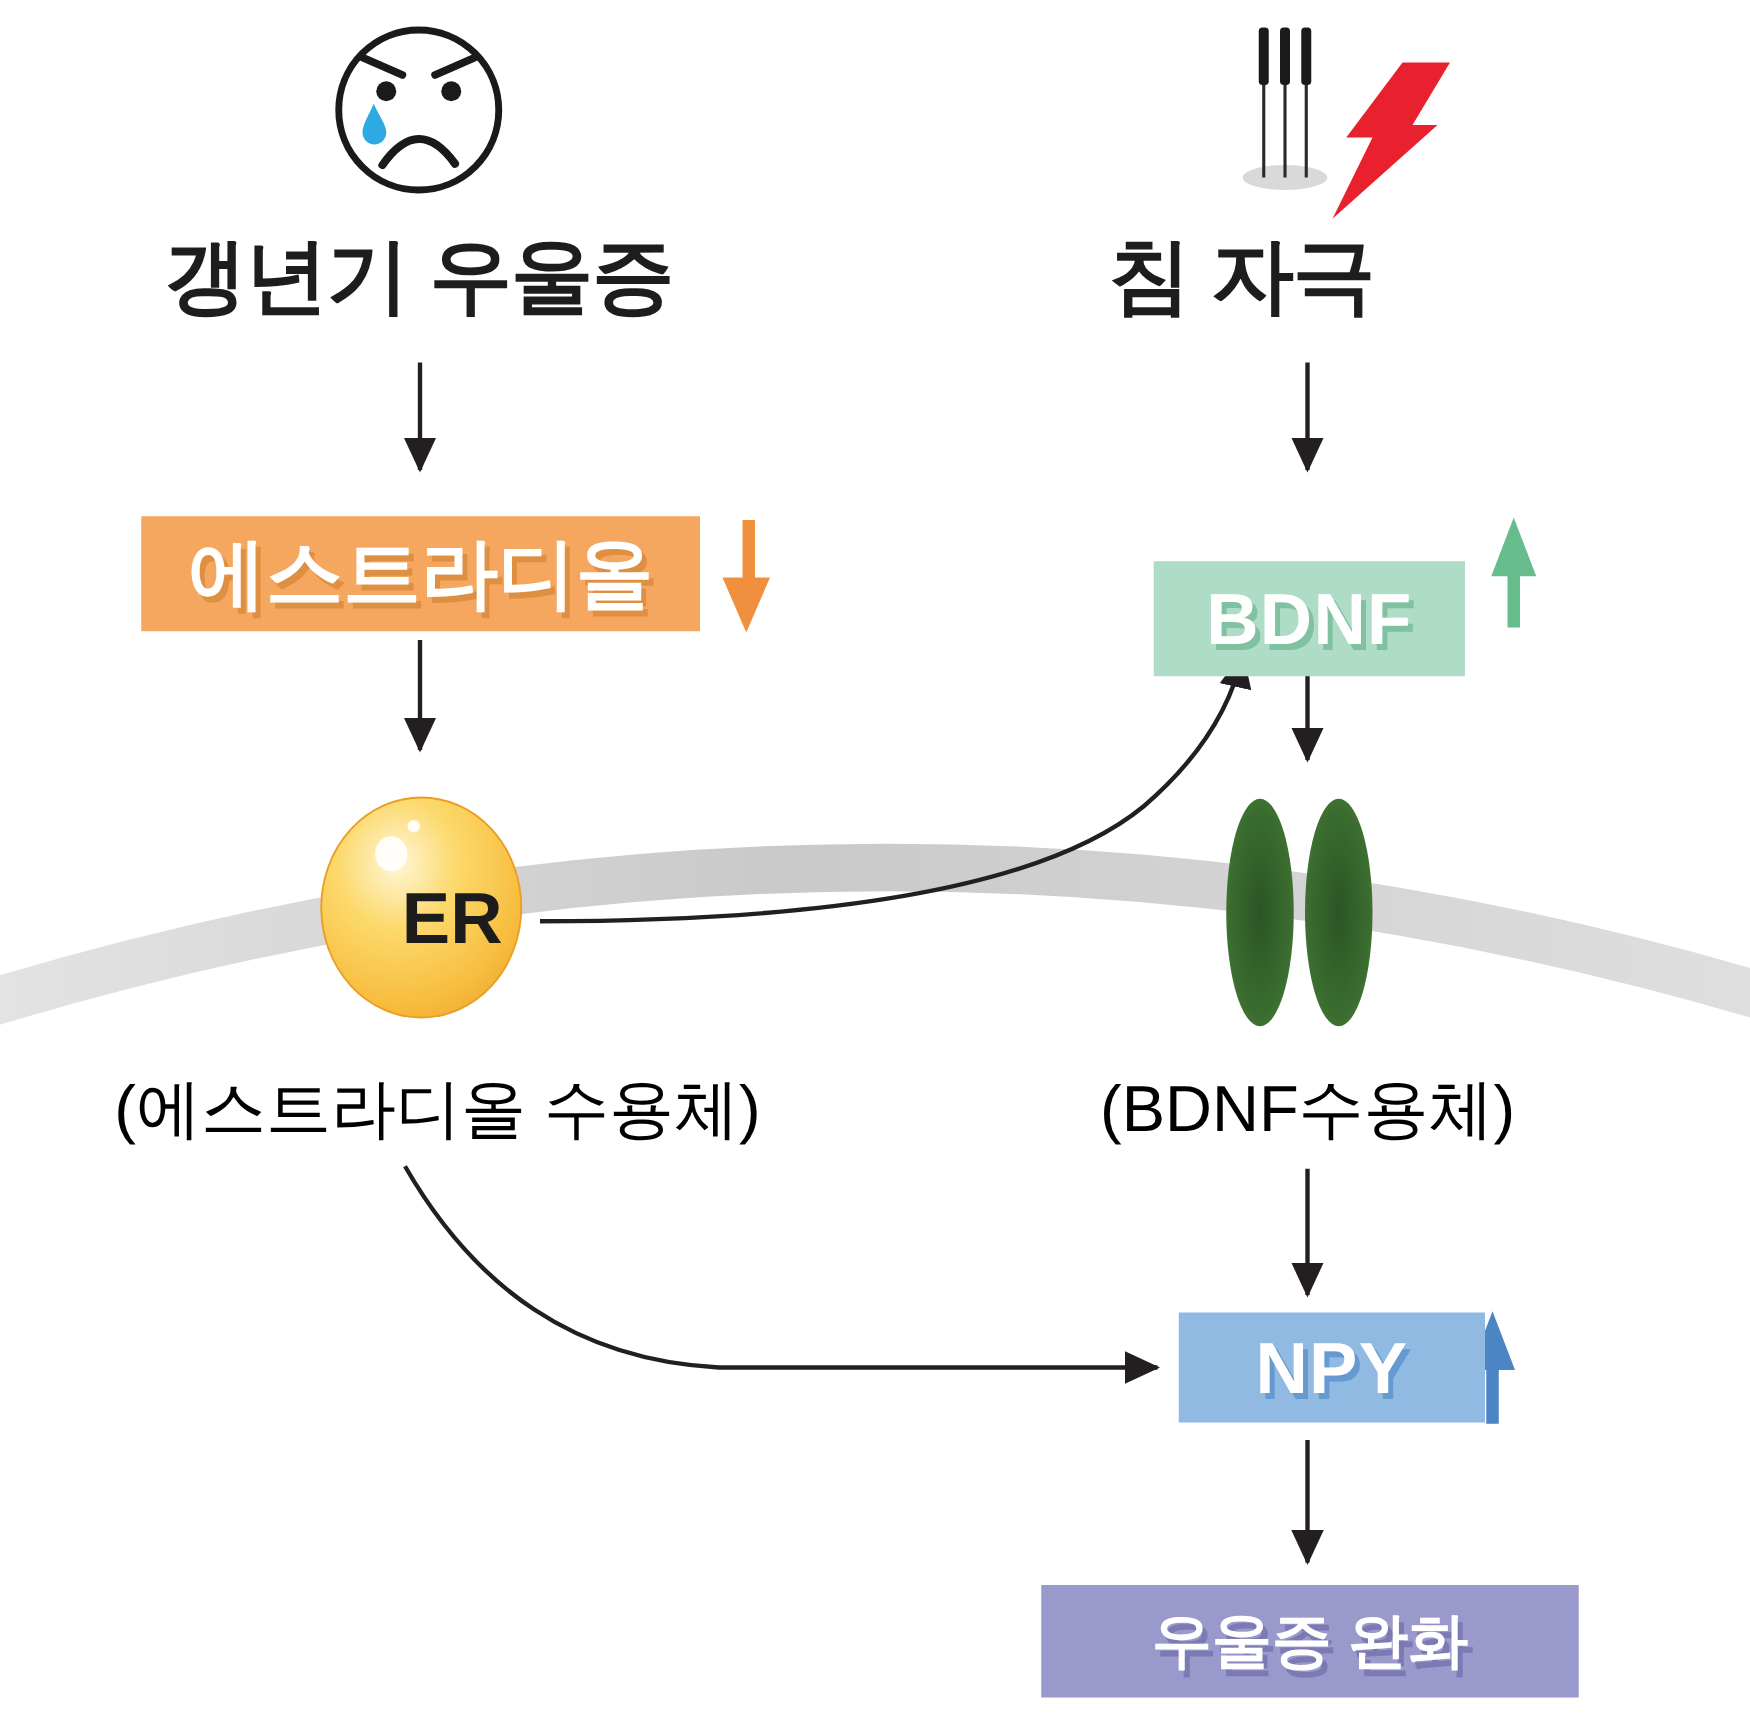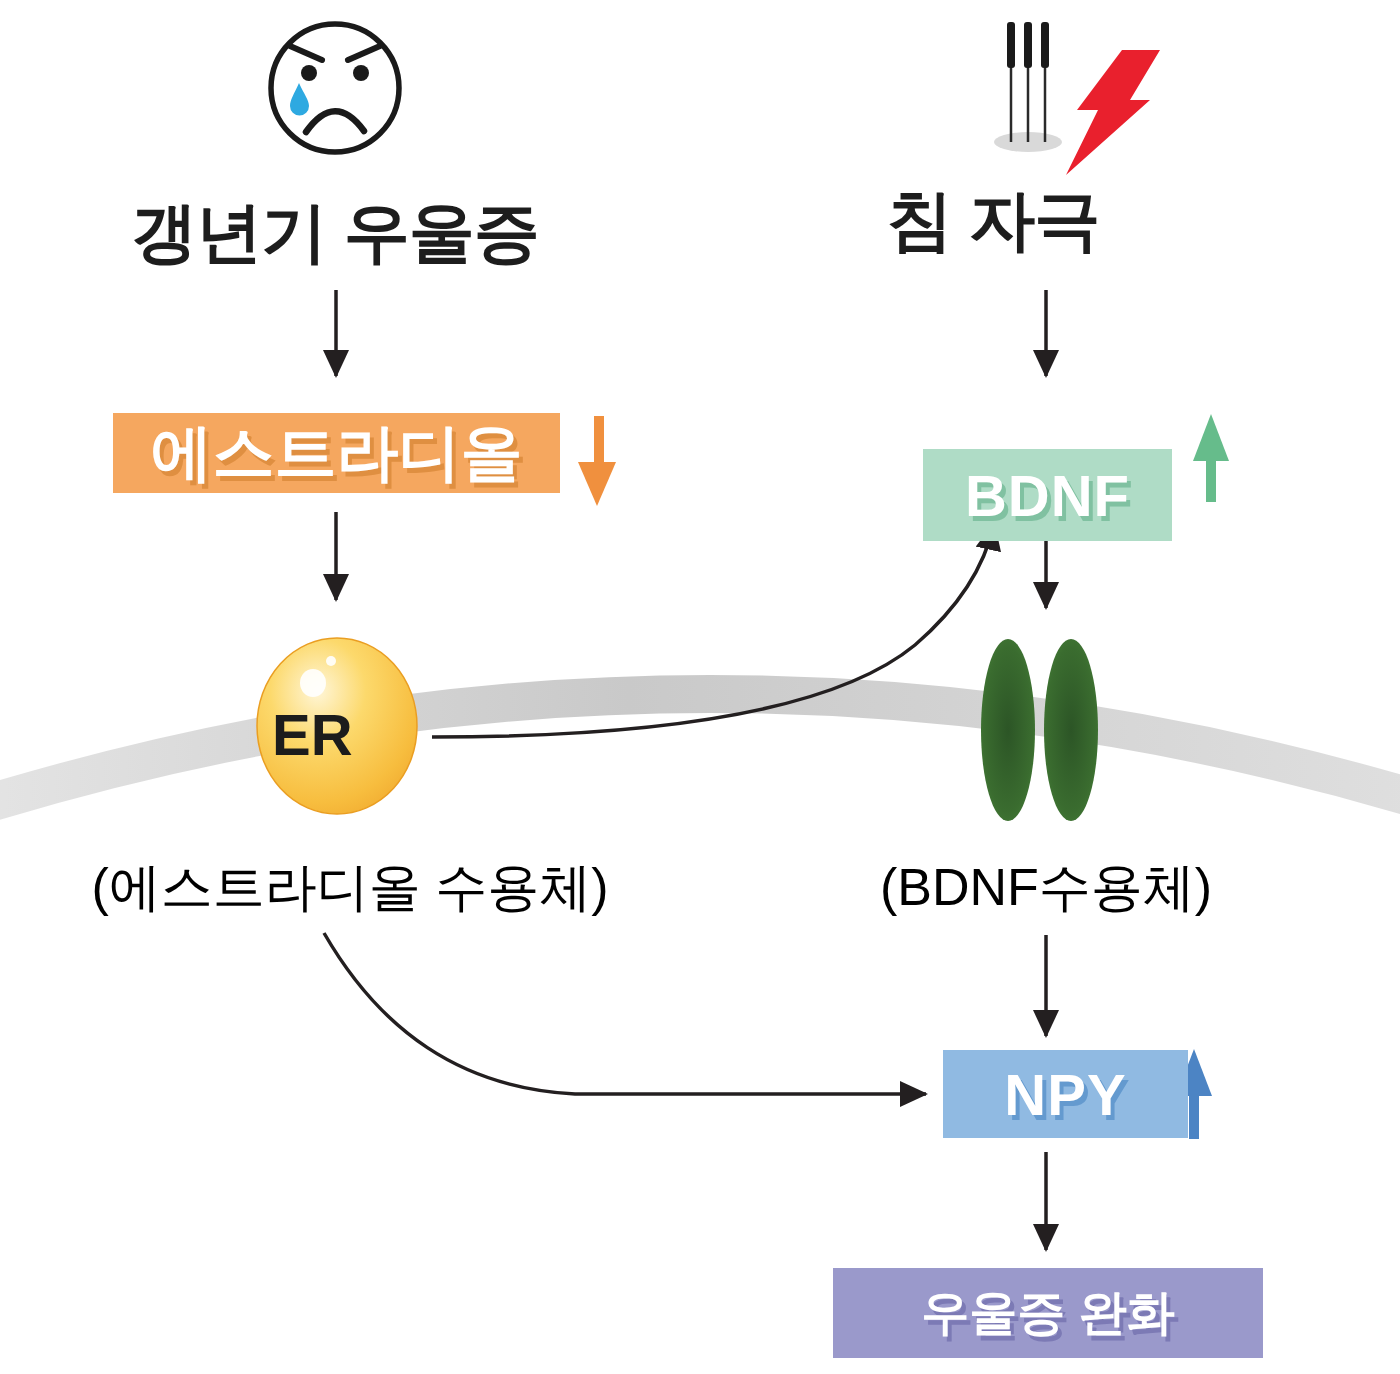--- a/index.html
+++ b/index.html
@@ -16,34 +16,34 @@
   .title {
     position: absolute;
     text-align: center;
     font-size: 66px;
     font-weight: 800;
     letter-spacing: -1px;
     color: #1d1d1d;
     line-height: 1.05;
     white-space: nowrap;
   }
-  .title.left  { left: 85px;  top: 198px; width: 500px; }
+  .title.left  { left: 85px;  top: 186px; width: 500px; }
   .title.right { left: 840px; top: 186px; width: 306px; }
 
   .box {
     position: absolute;
     display: flex;
     align-items: center;
     justify-content: center;
     color: #ffffff;
     font-weight: 800;
     white-space: nowrap;
   }
   .box.estradiol {
-    left: 113px; top: 413px; width: 447px; height: 80px;
+    left: 113px; top: 413px; width: 447px; height: 92px;
     background: var(--estradiol-box);
     font-size: 62px;
     text-shadow: 4px 5px 0 var(--estradiol-shadow);
   }
   .box.bdnf {
     left: 923px; top: 413px; width: 249px; height: 92px;
     background: var(--bdnf-box);
     font-size: 58px;
     letter-spacing: 1px;
     text-shadow: 4px 5px 0 var(--bdnf-shadow);
@@ -70,21 +70,21 @@
     font-weight: 500;
     color: #000000;
     white-space: nowrap;
   }
   .caption.left  { left: 55px;  top: 853px; width: 590px; }
   .caption.right { left: 880px; top: 853px; width: 332px; text-align: center; }
 
   .er-label {
     position: absolute;
     left: 272px; top: 701px; width: 130px;
-    text-align: left;
+    text-align: right;
     font-size: 58px;
     font-weight: 600;
     color: #1c1c1c;
   }
 </style>
 </head>
 <body>
 
 <div class="canvas">
 

